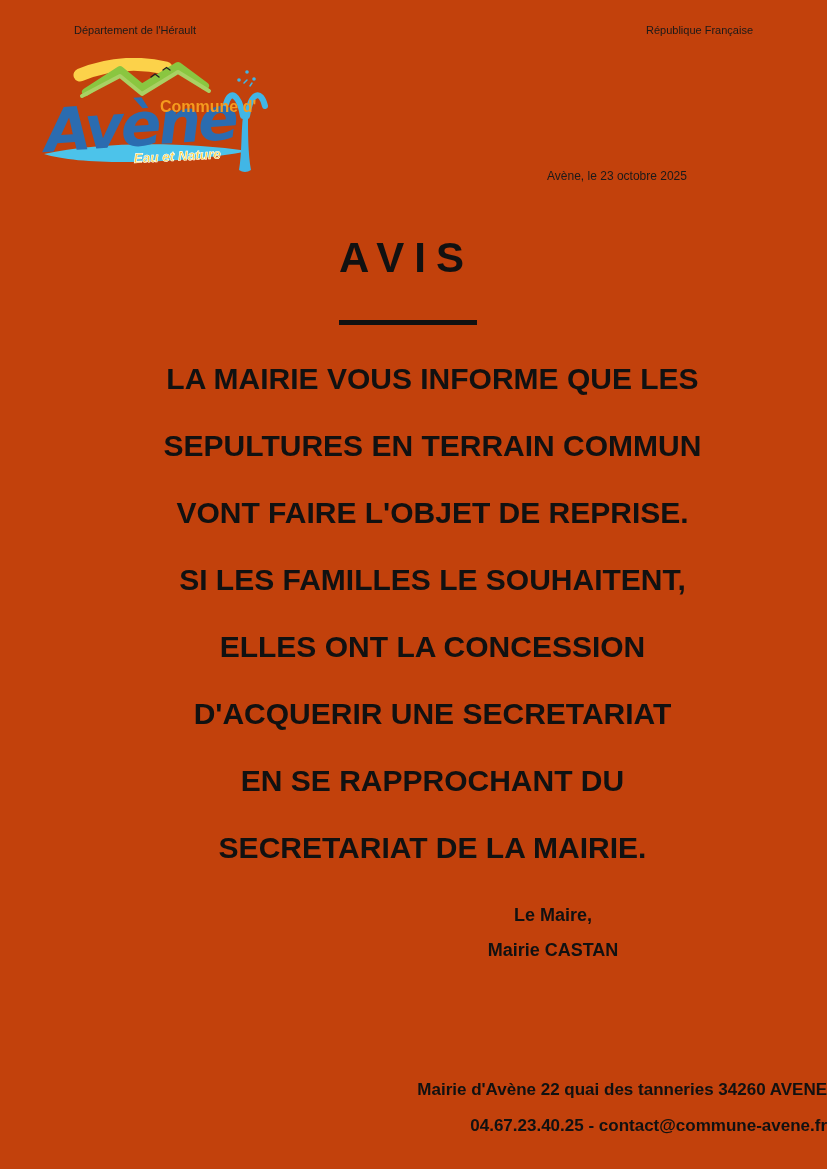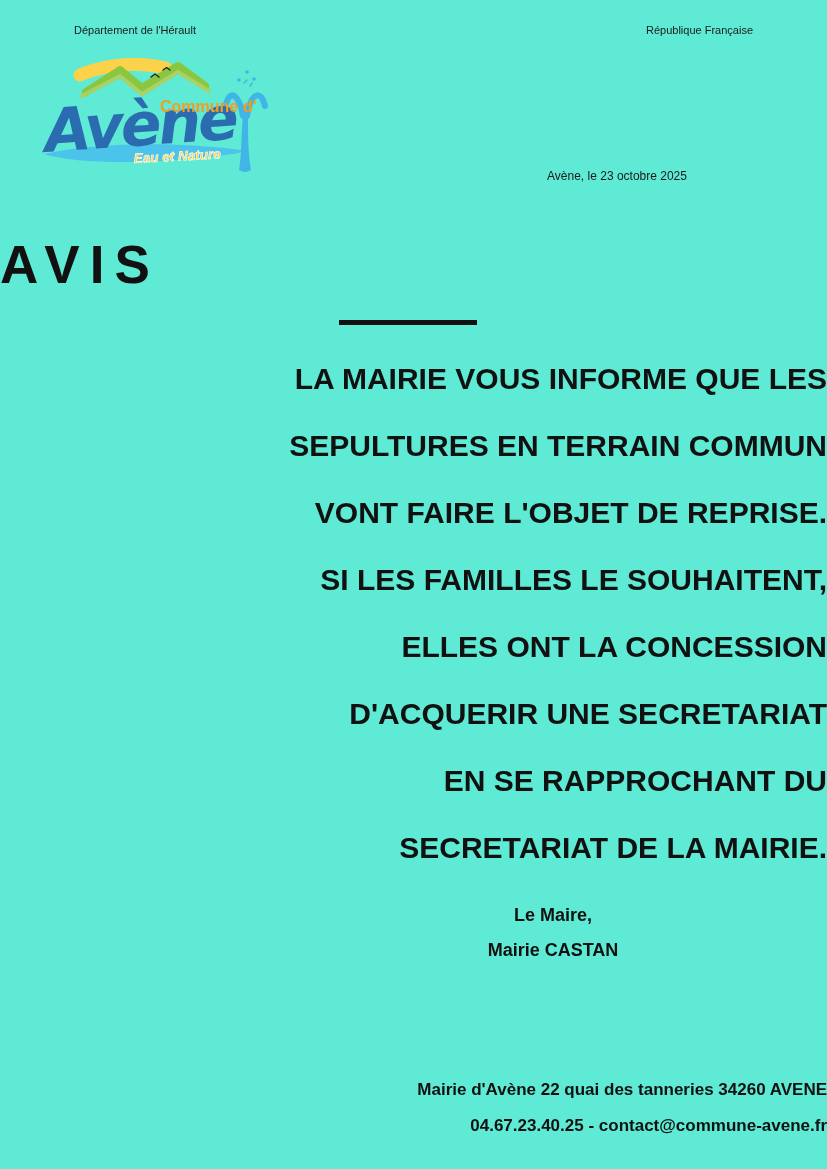--- a/index.html
+++ b/index.html
@@ -1,46 +1,47 @@
 <!DOCTYPE html>
 <html><head>
 <meta charset="utf-8">
 <style>
   html,body{margin:0;padding:0;background:#e8e8e8;}
   .page{
     position:relative;
     width:827px;height:1169px;
-    background:#5eead4;
+    background:#c2410c;
     margin:0 auto;
     font-family:"Liberation Sans", sans-serif;
     color:#111;
     overflow:hidden;
   }
   .header-row{
     position:absolute;top:24px;left:74px;right:74px;
     display:flex;justify-content:space-between;
     font-size:11px;color:#1a1a1a;
   }
   .logo-wrap{position:absolute;left:42px;top:58px;width:228px;height:120px;}
   .date-line{
     position:absolute;top:169px;left:617px;transform:translateX(-50%);
     font-size:12px;white-space:nowrap;color:#1a1a1a;
   }
   .doc-title{
     position:absolute;top:234px;left:0;right:14px;
-    font-size:53px;font-weight:bold;letter-spacing:10px;
+    text-align:center;
+    font-size:42px;font-weight:bold;letter-spacing:10px;
     color:#111;
   }
   .divider-line{
     position:absolute;top:320px;left:339px;
     width:138px;height:5px;background:#111;
   }
   .body-text{
     position:absolute;top:345px;left:38px;right:0;
-    text-align:right;
+    text-align:center;
     font-size:30px;font-weight:bold;line-height:67px;
     color:#111;white-space:nowrap;
   }
   .signature{
     position:absolute;top:898px;left:553px;transform:translateX(-50%);
     text-align:center;
     font-size:18px;font-weight:bold;line-height:35px;
     color:#111;white-space:nowrap;
   }
   .footer{

